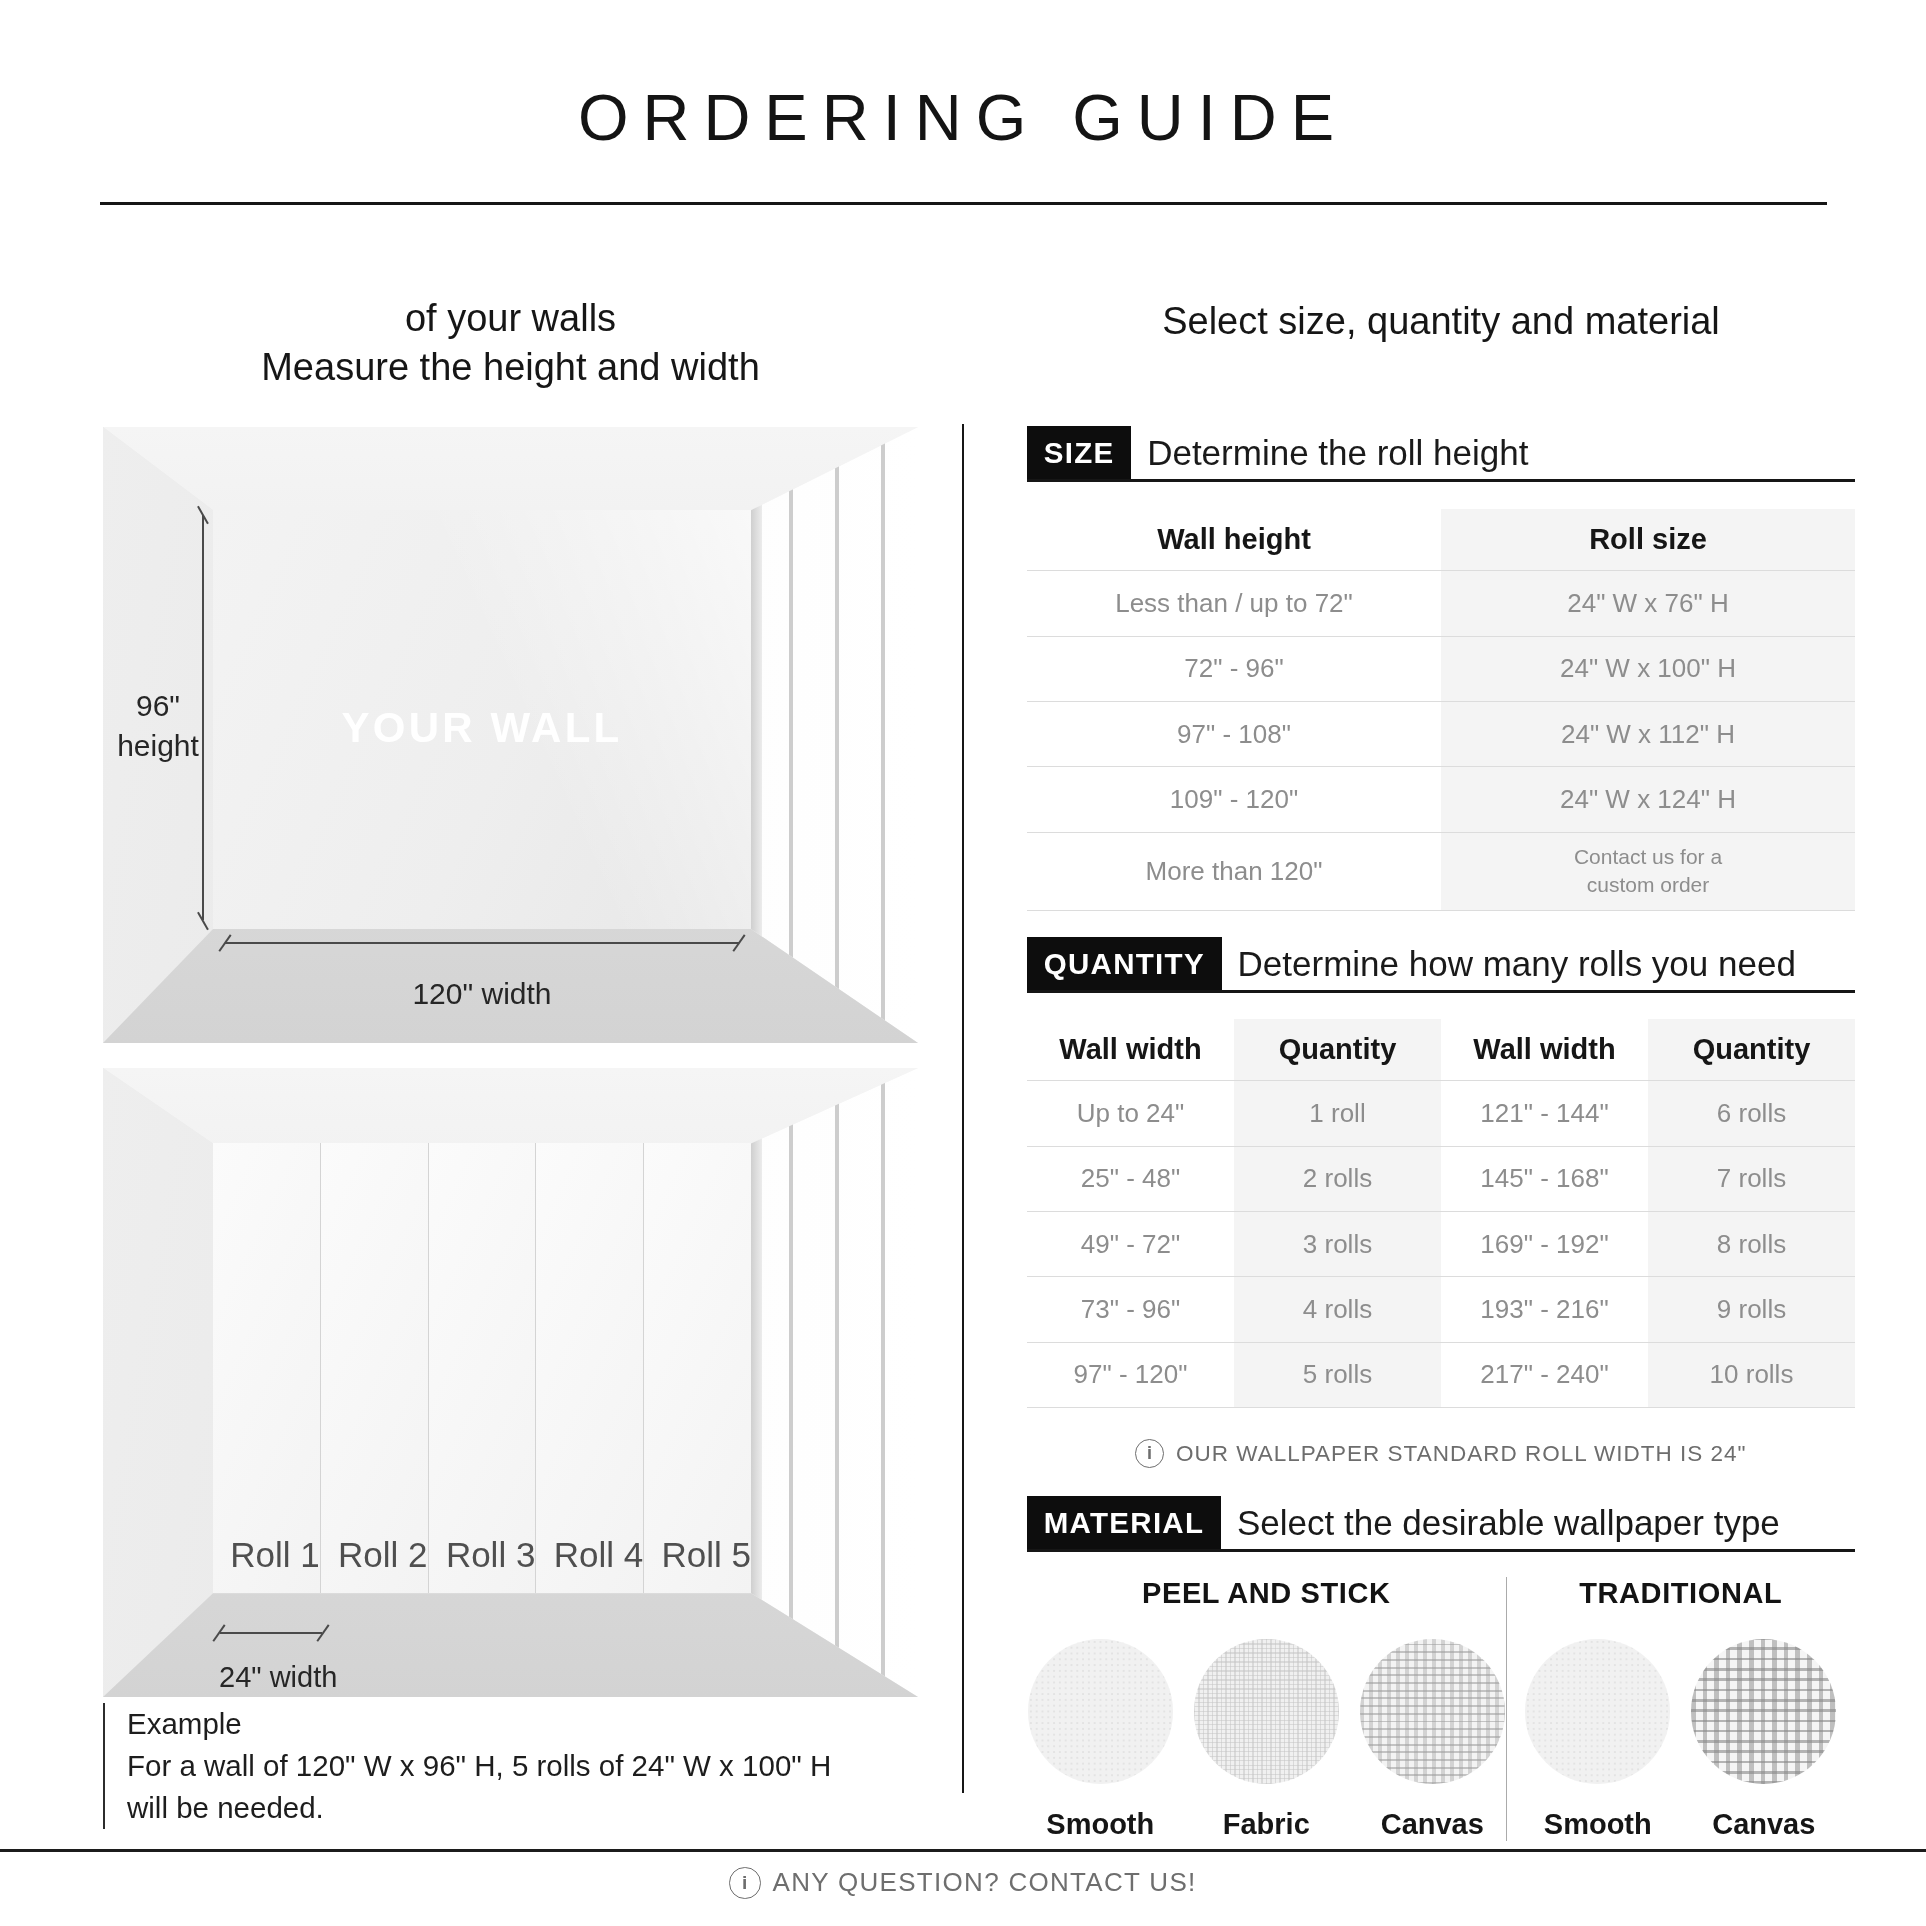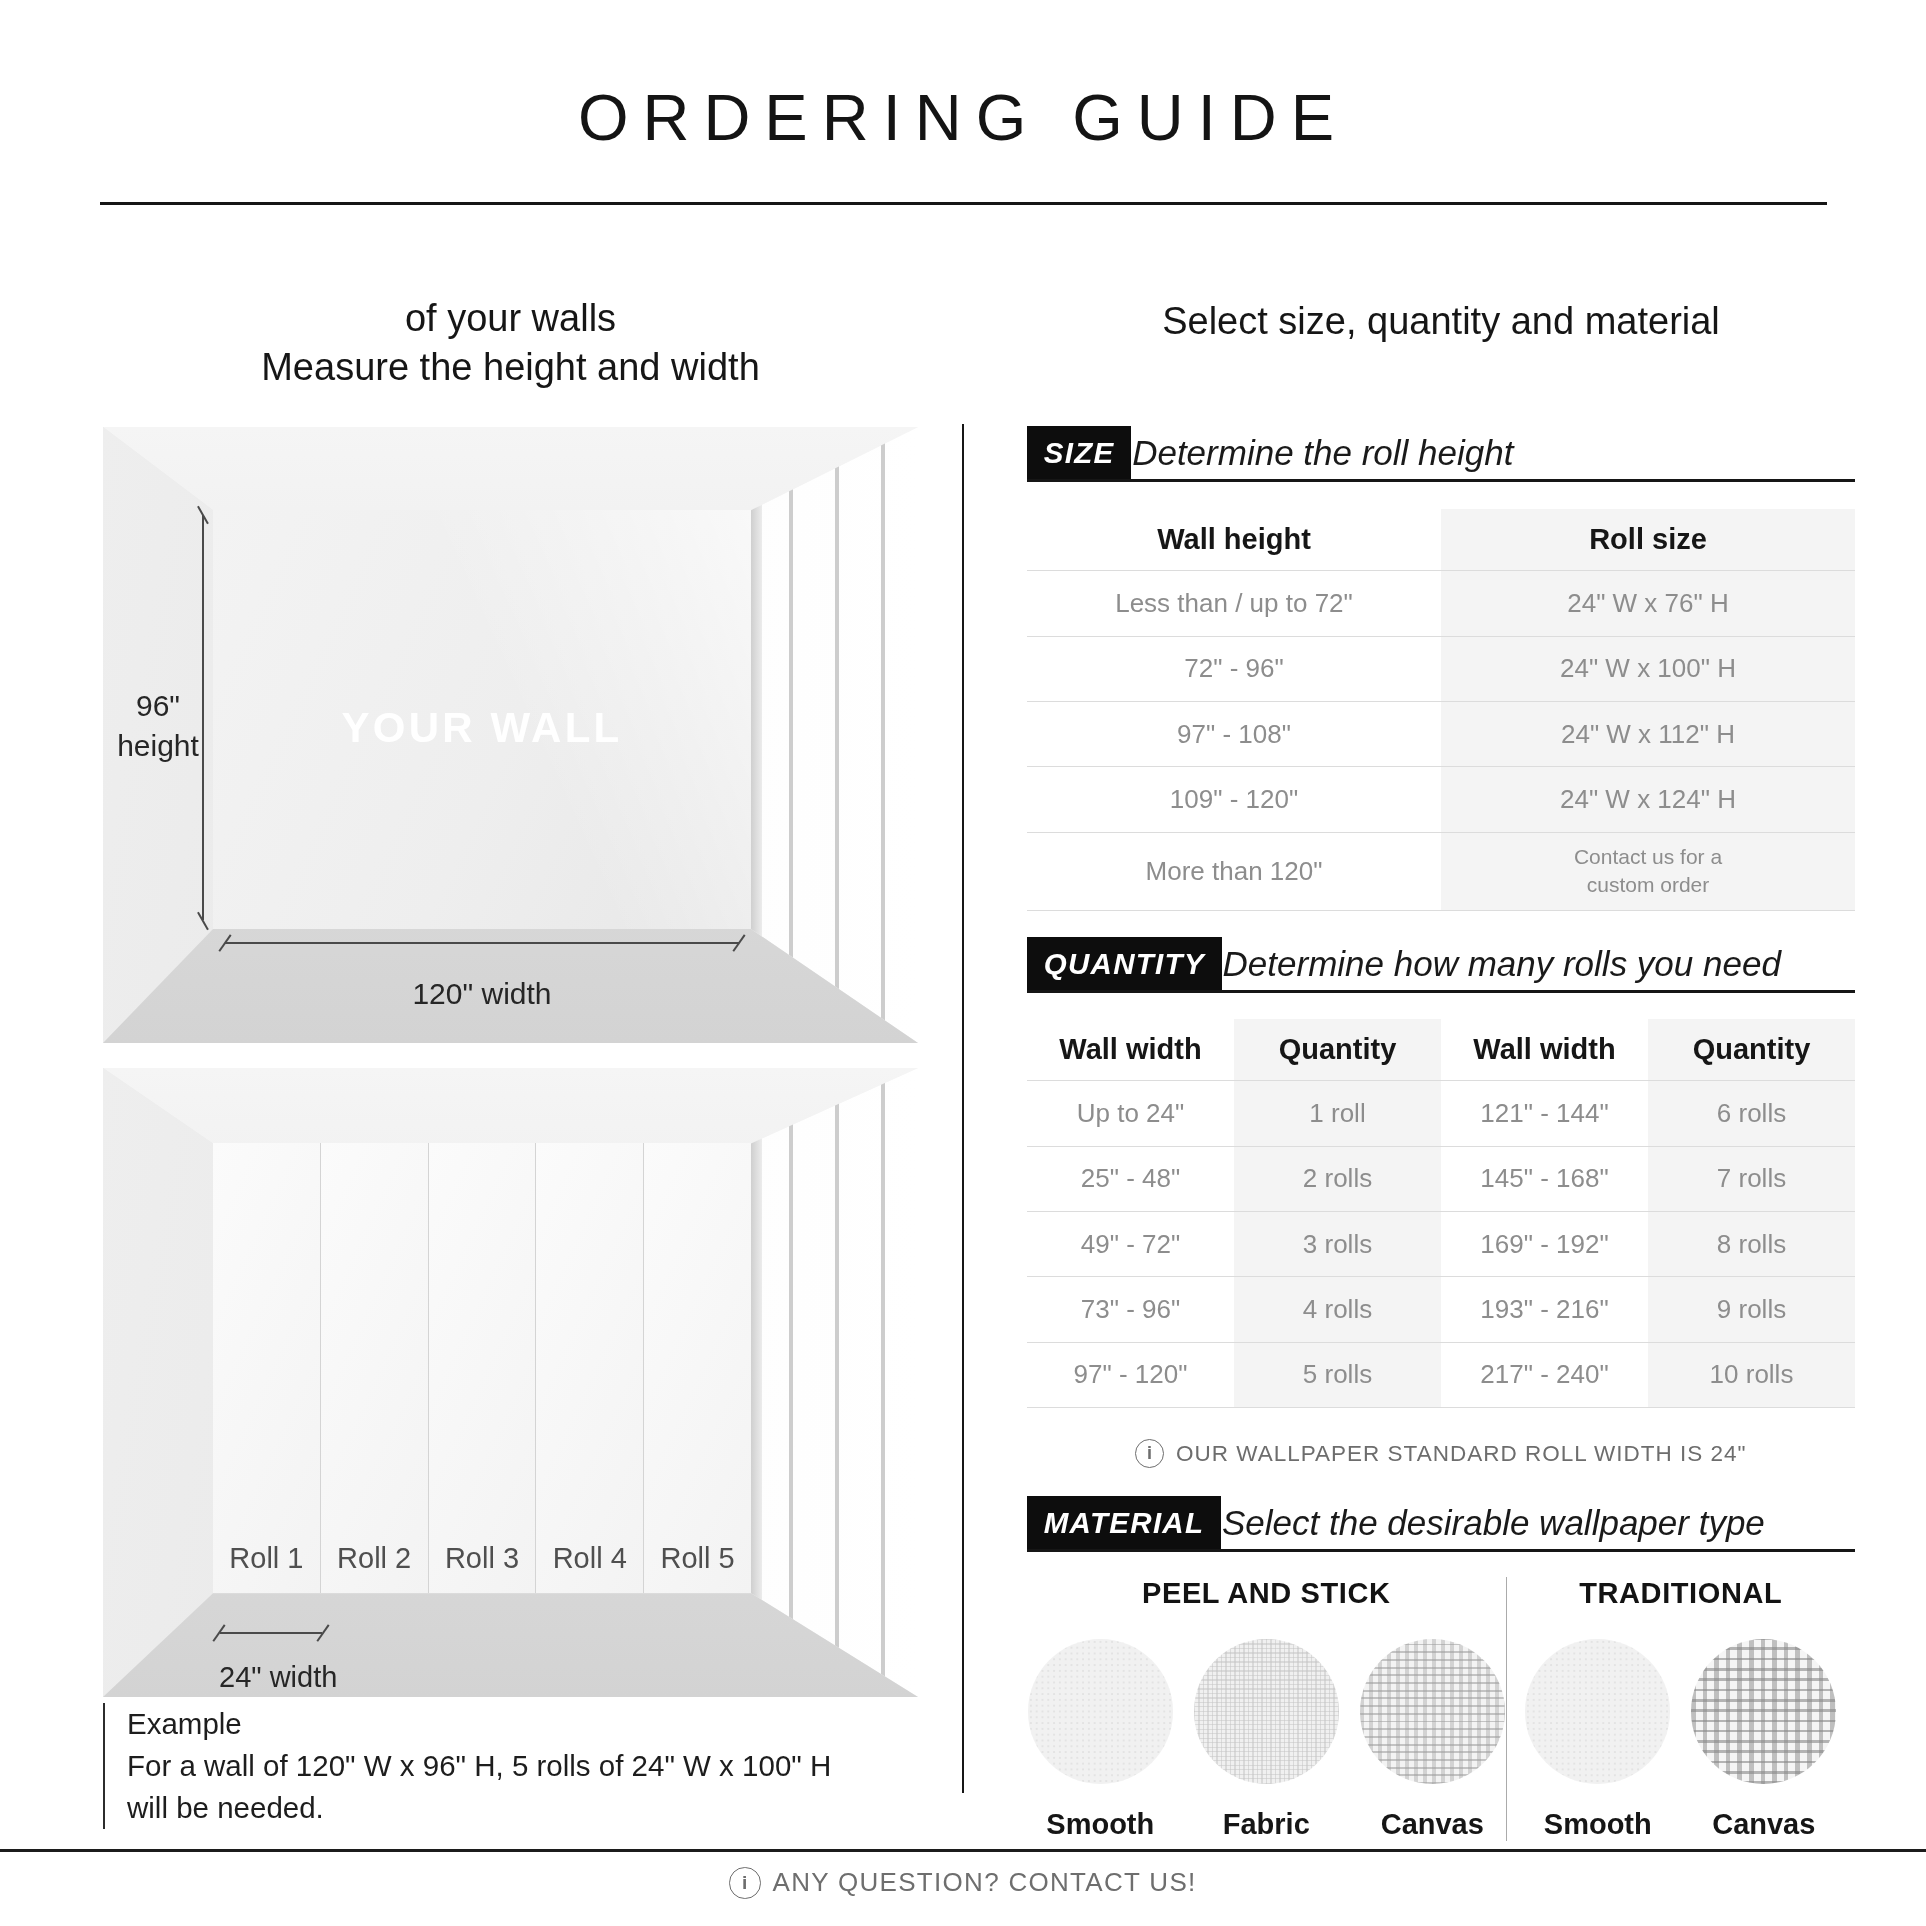--- a/index.html
+++ b/index.html
@@ -73,31 +73,31 @@
   .width-label1{position:absolute;left:13.5%;top:89.3%;width:66%;text-align:center;
       font-size:30px;color:#262626;}
   .width-label2{position:absolute;left:8%;top:94.2%;width:27%;text-align:center;
       font-size:29px;color:#262626;}
 
   
   .panels{position:absolute;left:13.5%;top:12%;width:66%;height:71.5%;display:flex;}
   .panel{flex:1;position:relative;background:linear-gradient(115deg,#fbfbfb,#f3f3f3);
          border-right:1.3px solid #d4d4d4;}
   .panel:last-child{border-right:none;}
-  .panel-label{position:absolute;bottom:18px;left:0;width:100%;text-align:center;
-      font-size:29px;color:#4f4f4f;}
+  .panel-label{position:absolute;bottom:18px;left:0;width:100%;text-align:right;
+      font-size:35px;color:#4f4f4f;}
 
   
   .example{position:absolute;left:103px;top:1703px;width:796px;border-left:2.6px solid #2c2c2c;
       padding-left:22px;font-size:29.5px;line-height:1.42;color:#1d1d1d;}
 
   
   .section{position:absolute;left:1027px;width:828px;}
   #size-section{top:426px;} #quantity-section{top:937px;} #material-section{top:1496px;}
-  .section-header{display:flex;align-items:stretch;gap:1px;border-bottom:3.2px solid #161616;font-style:italic;}
+  .section-header{display:flex;align-items:stretch;gap:16px;border-bottom:3.2px solid #161616;}
   .section-label{background:#0d0d0d;color:#ffffff;font-size:29.5px;font-weight:700;
       letter-spacing:1.3px;padding:9.6px 16.7px;display:flex;align-items:center;}
   .section-subtitle{font-size:35px;color:#1a1a1a;display:flex;align-items:center;}
 
   
   .data-table{width:100%;border-collapse:collapse;text-align:center;}
   #size-table{margin-top:27px;} #quantity-table{margin-top:26px;}
   .data-table th{font-size:29px;font-weight:700;color:#161616;padding:14px 6.4px;}
   .data-table td{font-size:26px;color:#8d8d8d;padding:16.7px 6.4px;border-top:1.3px solid #dcdcdc;}
   .data-table tbody tr:last-child td{border-bottom:1.3px solid #dcdcdc;}

